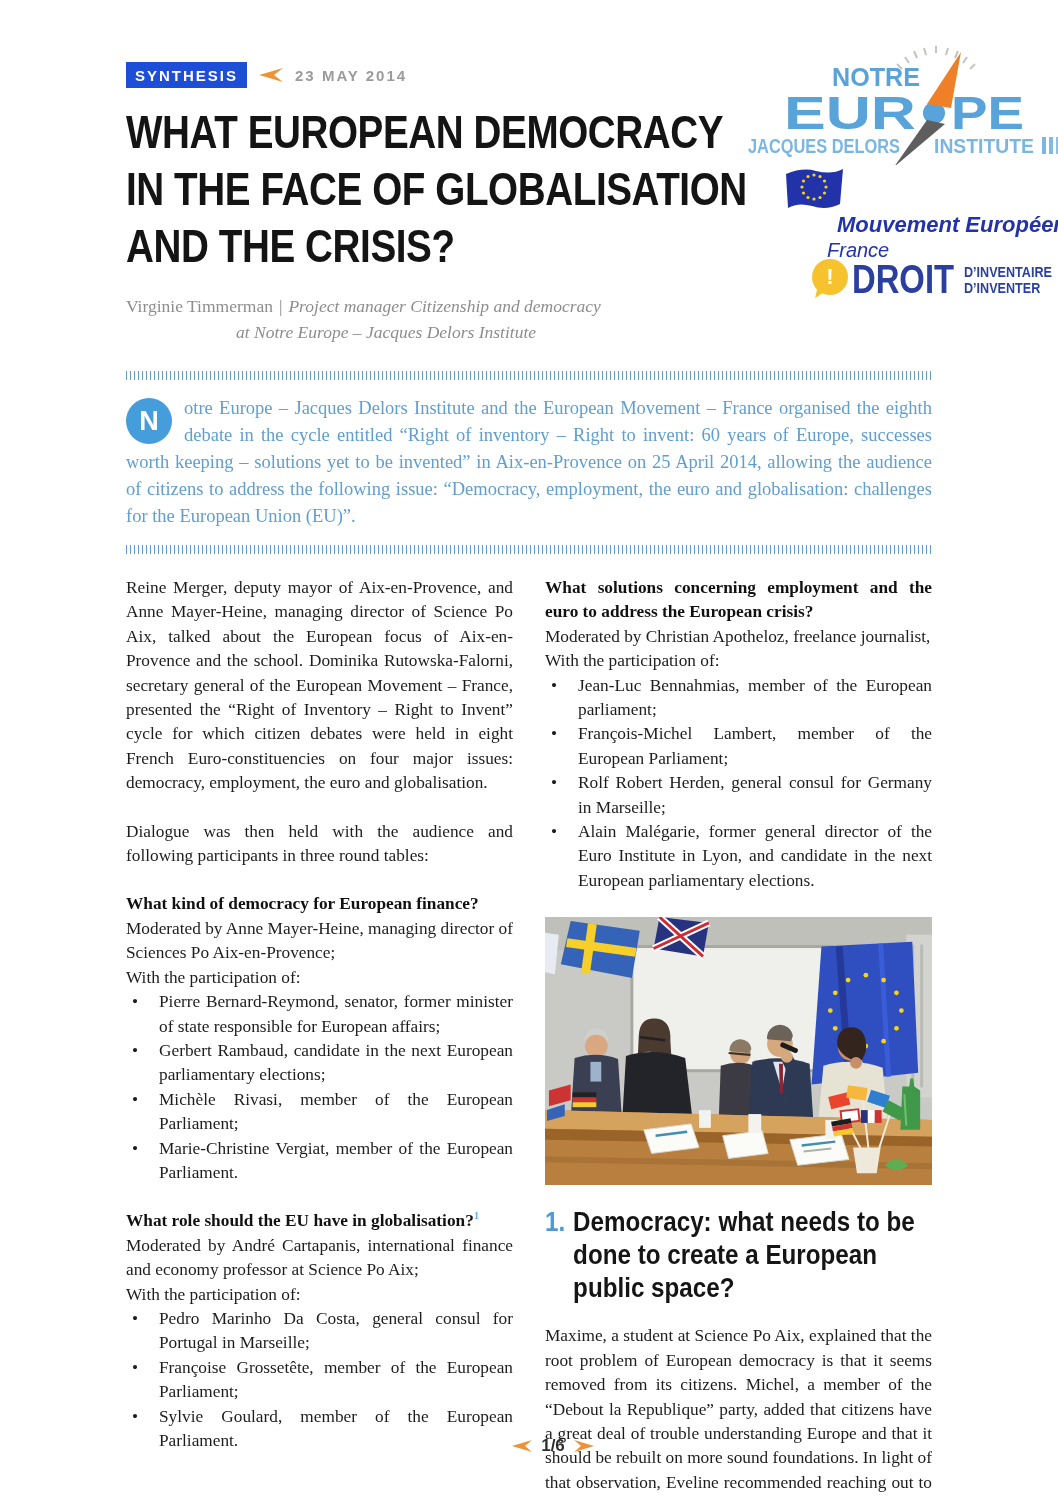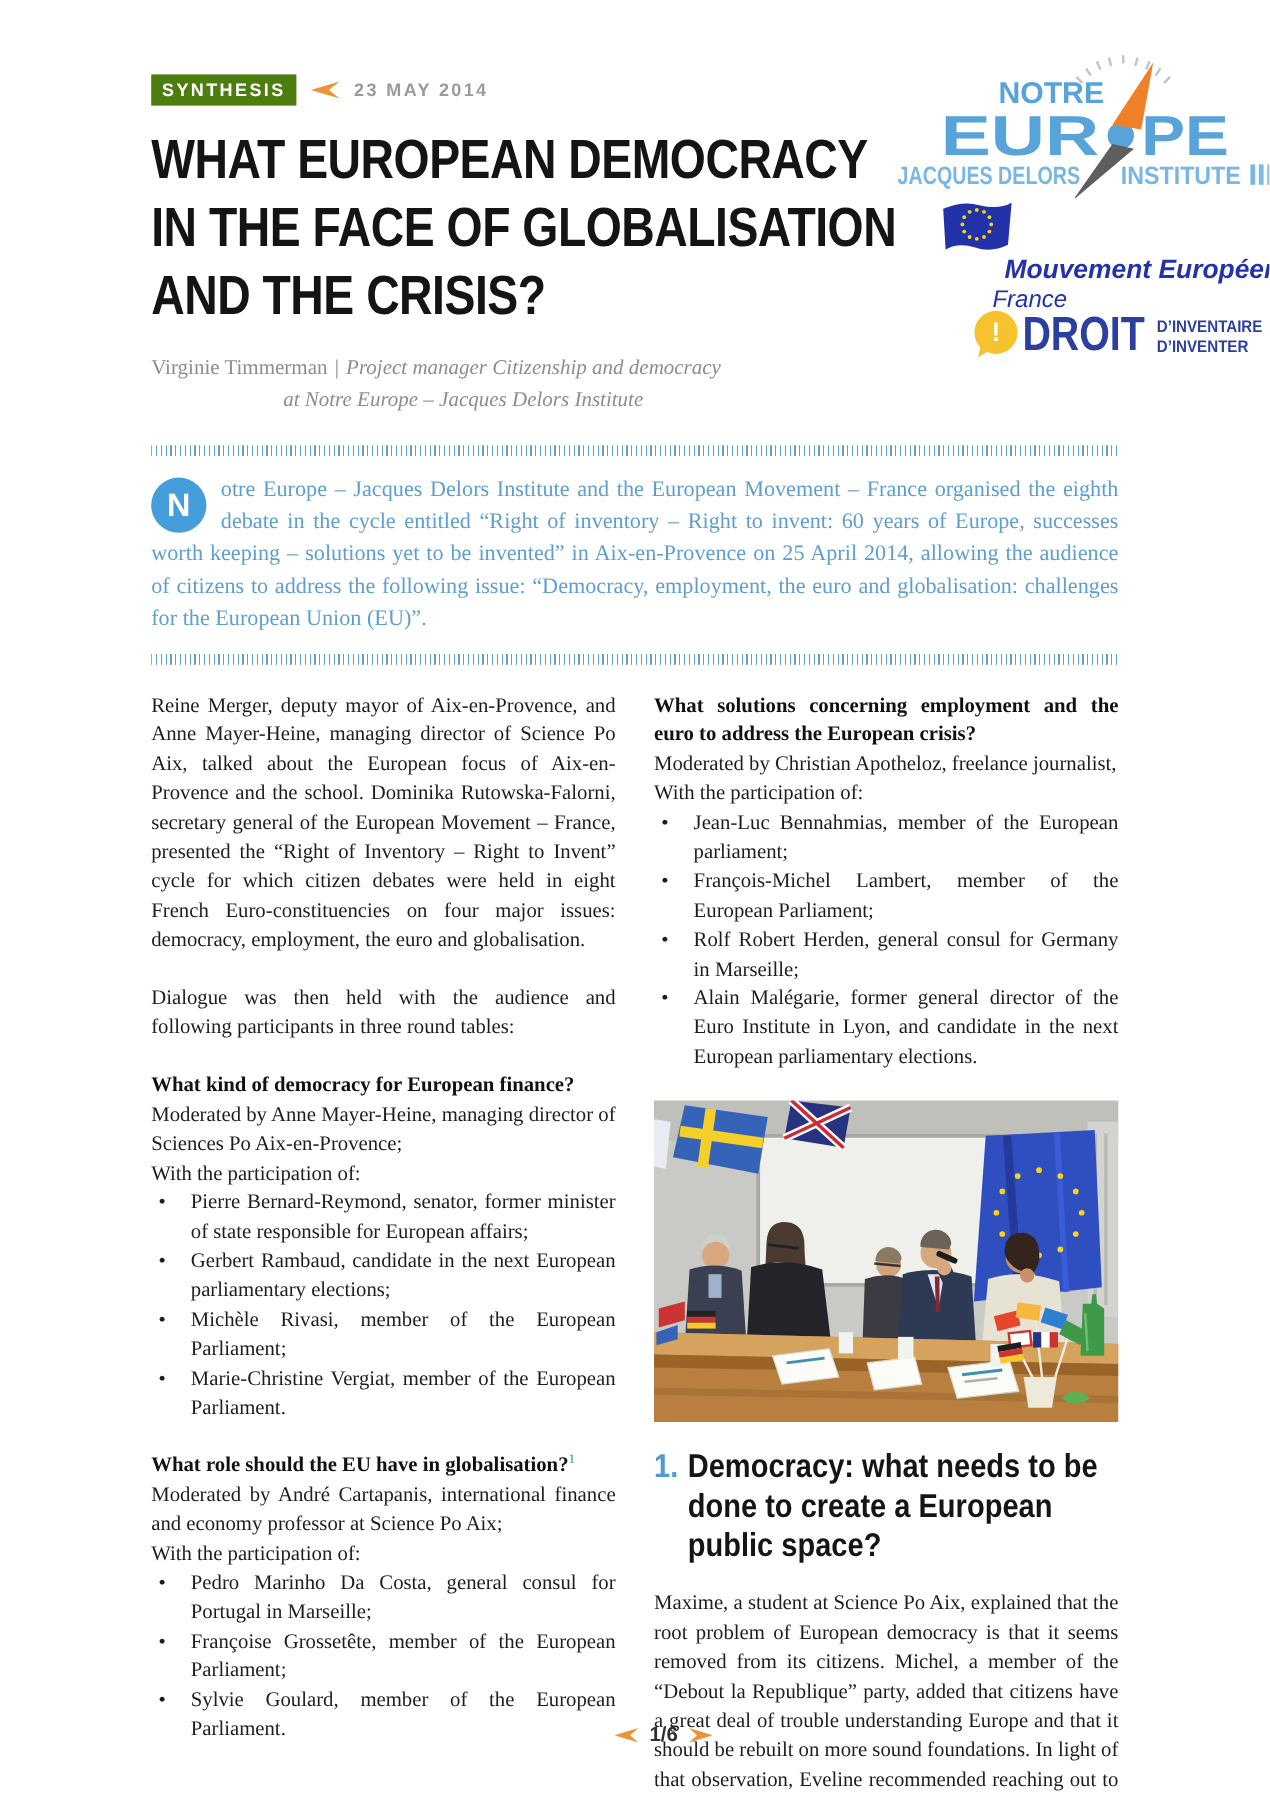--- a/index.html
+++ b/index.html
@@ -4,21 +4,21 @@
 <style>
   * { margin:0; padding:0; box-sizing:border-box; }
   html,body { background:#ffffff; }
   body { font-family:"Liberation Serif", serif; color:#1e1e1e; }
   .page { position:relative; width:1058px; height:1497px; background:#fff; overflow:hidden; margin:0 auto; }
   .content { position:absolute; left:126px; top:0; width:806px; }
 
   
   .badge-row { display:flex; align-items:center; gap:12px; margin-top:62px;
                font-family:"Liberation Sans", sans-serif; }
-  .badge { background:#4d7c0f; color:#fff; font-weight:bold; font-size:15px;
+  .badge { background:#1d4ed8; color:#fff; font-weight:bold; font-size:15px;
            letter-spacing:2px; padding:5px 9px 4px 9px; }
   .date { color:#9b9b9b; font-weight:bold; font-size:15px; letter-spacing:2px; }
   .arrow-svg { display:block; }
 
   .title { margin-top:16px; font-family:"Liberation Sans", sans-serif; font-weight:bold;
            color:#141414; font-size:46px; line-height:57px; letter-spacing:-0.5px;
            transform:scaleX(0.84); transform-origin:left top; width:120%; }
 
   .author { margin-top:18px; font-size:17.5px; line-height:26px; color:#8d8d8d; width:520px; }
   .author .name { font-style:normal; }

